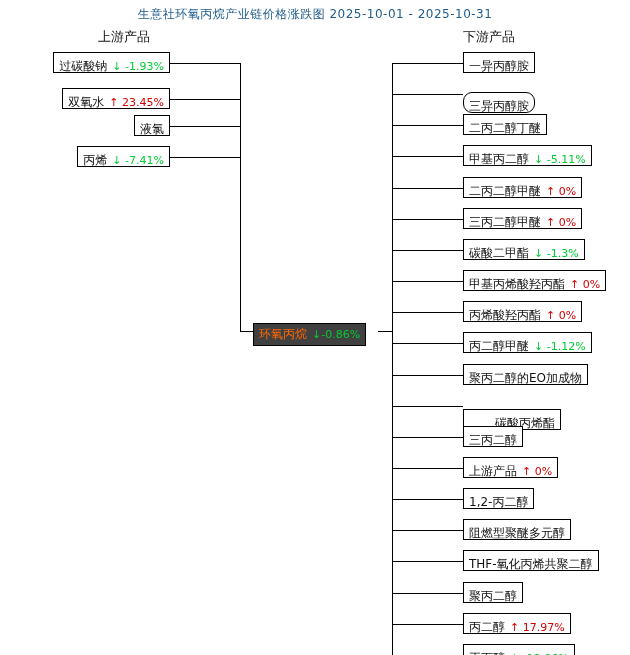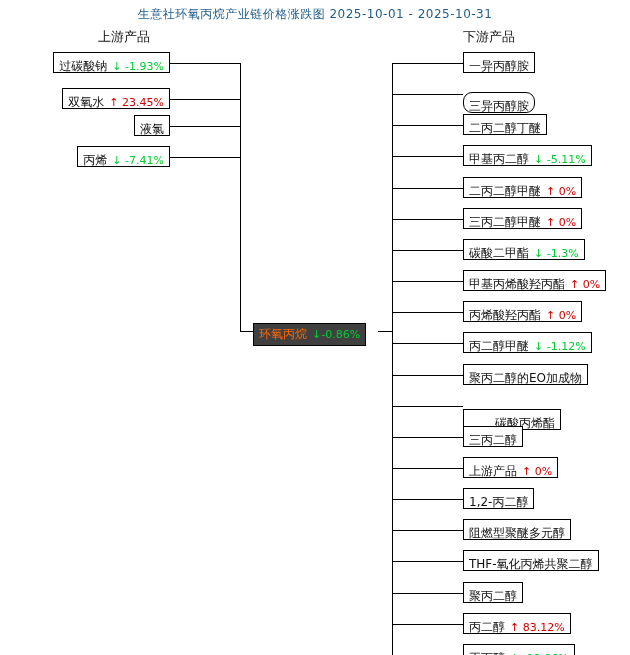--- a/index.html
+++ b/index.html
@@ -158,15 +158,15 @@
     <div class="node right" style="top: 301px;"><span class="nm">丙烯酸羟丙酯</span><span class="pct up"><span class="arrow">↑ </span><span>0%</span></span></div>
     <div class="node right" style="top: 332px;"><span class="nm">丙二醇甲醚</span><span class="pct down"><span class="arrow">↓ </span><span>-1.12%</span></span></div>
     <div class="node right" style="top: 364px;"><span class="nm">聚丙二醇的EO加成物</span></div>
     <div class="node right" style="top: 409px; padding-left: 31px;"><span class="nm">碳酸丙烯酯</span></div>
     <div class="node right" style="top: 426px;"><span class="nm">三丙二醇</span></div>
     <div class="node right" style="top: 457px;"><span class="nm">上游产品</span><span class="pct up"><span class="arrow">↑ </span><span>0%</span></span></div>
     <div class="node right" style="top: 488px;"><span class="nm">1,2-丙二醇</span></div>
     <div class="node right" style="top: 519px;"><span class="nm">阻燃型聚醚多元醇</span></div>
     <div class="node right" style="top: 550px;"><span class="nm">THF-氧化丙烯共聚二醇</span></div>
     <div class="node right" style="top: 582px;"><span class="nm">聚丙二醇</span></div>
-    <div class="node right" style="top: 613px;"><span class="nm">丙二醇</span><span class="pct up"><span class="arrow">↑ </span><span>83.12%</span></span></div>
+    <div class="node right" style="top: 613px;"><span class="nm">丙二醇</span><span class="pct up"><span class="arrow">↑ </span><span>17.97%</span></span></div>
     <div class="node right" style="top: 644px;"><span class="nm">正丙醇</span><span class="pct down"><span class="arrow">↓ </span><span>-12.86%</span></span></div>
   </div>
 
 </body></html>

